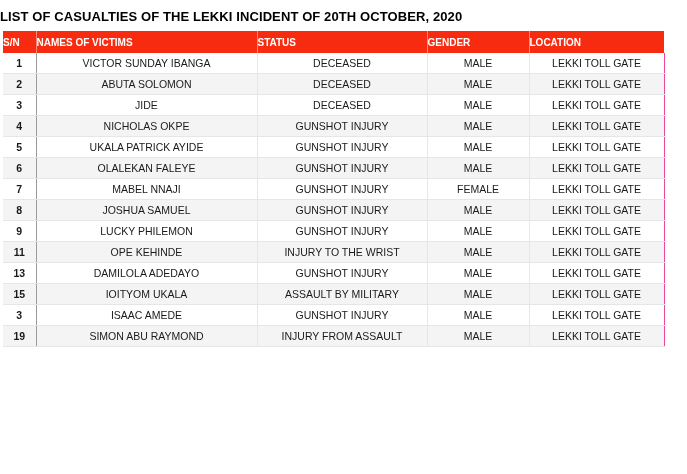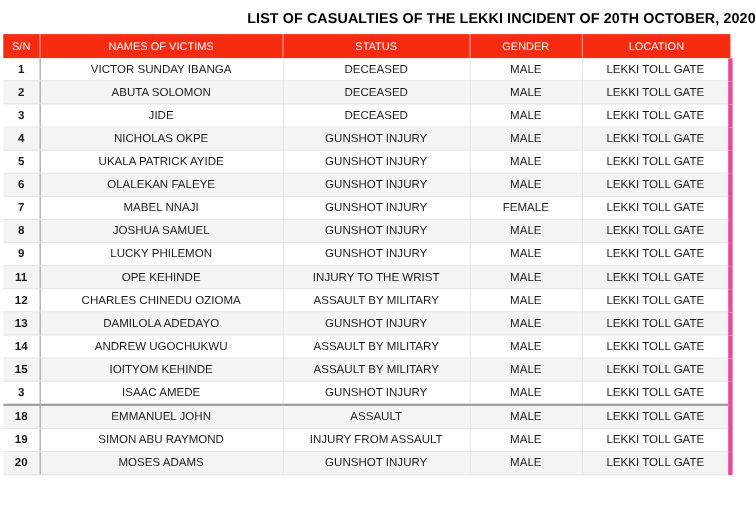--- a/index.html
+++ b/index.html
@@ -1,35 +1,35 @@
 <!DOCTYPE html>
 <html><head>
 <meta charset="utf-8">
 <style>
   html, body { margin: 0; padding: 0; background: #ffffff; }
   body { width: 687px; height: 474px; overflow: hidden; position: relative;
          font-family: "Liberation Sans", sans-serif; color: #111; }
-  .title { position: absolute; left: 0; top: 9px; width: 687px; text-align: right;
+  .title { position: absolute; left: 0; top: 9px; width: 687px; text-align: left;
            font-size: 13px; font-weight: bold; letter-spacing: 0.1px; color: #000; }
   table { position: absolute; left: 3px; top: 31px; width: 661px;
           border-collapse: collapse; table-layout: fixed; }
   col.sn { width: 33px; }
   col.name { width: 221px; }
   col.status { width: 170px; }
   col.gender { width: 102px; }
   col.loc { width: 135px; }
-  thead th { background: #f62b0f; color: #fff; font-size: 10px; font-weight: normal;
-             height: 22px; padding: 0; text-align: center;
+  thead th { background: #f62b0f; color: #fff; font-size: 10px; font-weight: bold;
+             height: 22px; padding: 0; text-align: left;
              border-right: 1px solid #f98a77; }
   thead th:last-child { border-right: none; margin-top: 28px; }
   tbody td { font-size: 10.5px; text-align: center; height: 20px; padding: 0;
              border-bottom: 1px solid #e6e6e6; border-right: 1px solid #e6e6e6;
              color: #1a1a1a; white-space: nowrap; }
   tbody td.sn { font-weight: bold; border-right: 1px solid #9a9a9a; }
-  tbody td:last-child { border-right: 4px solid #ec4899; }
+  tbody td:last-child { border-right: 1px solid #ec4899; }
   tbody tr:nth-child(even) td { background: #f4f4f4; }
   tbody tr:nth-child(odd) td { background: #ffffff; }
   tbody tr.split td { border-top: 2px solid #9c9c9c; }
 </style>
 </head>
 <body>
 
 <div class="title">LIST OF CASUALTIES OF THE LEKKI INCIDENT OF 20TH OCTOBER, 2020</div>
 
 <table>
@@ -114,69 +114,41 @@
         <td>LEKKI TOLL GATE</td>
       </tr>
       <tr>
         <td class="sn">11</td>
         <td>OPE KEHINDE</td>
         <td>INJURY TO THE WRIST</td>
         <td>MALE</td>
         <td>LEKKI TOLL GATE</td>
       </tr>
       <tr>
-        <td class="sn">12</td>
-        <td>CHARLES CHINEDU OZIOMA</td>
-        <td>ASSAULT BY MILITARY</td>
-        <td>MALE</td>
-        <td>LEKKI TOLL GATE</td>
-      </tr>
-      <tr>
         <td class="sn">13</td>
         <td>DAMILOLA ADEDAYO</td>
         <td>GUNSHOT INJURY</td>
         <td>MALE</td>
         <td>LEKKI TOLL GATE</td>
       </tr>
       <tr>
-        <td class="sn">14</td>
-        <td>ANDREW UGOCHUKWU</td>
-        <td>ASSAULT BY MILITARY</td>
-        <td>MALE</td>
-        <td>LEKKI TOLL GATE</td>
-      </tr>
-      <tr>
         <td class="sn">15</td>
-        <td>IOITYOM KEHINDE</td>
+        <td>IOITYOM UKALA</td>
         <td>ASSAULT BY MILITARY</td>
         <td>MALE</td>
         <td>LEKKI TOLL GATE</td>
       </tr>
       <tr>
         <td class="sn">3</td>
         <td>ISAAC AMEDE</td>
         <td>GUNSHOT INJURY</td>
         <td>MALE</td>
         <td>LEKKI TOLL GATE</td>
       </tr>
-      <tr class="split">
-        <td class="sn">18</td>
-        <td>EMMANUEL JOHN</td>
-        <td>ASSAULT</td>
-        <td>MALE</td>
-        <td>LEKKI TOLL GATE</td>
-      </tr>
       <tr>
         <td class="sn">19</td>
         <td>SIMON ABU RAYMOND</td>
         <td>INJURY FROM ASSAULT</td>
         <td>MALE</td>
         <td>LEKKI TOLL GATE</td>
       </tr>
-      <tr>
-        <td class="sn">20</td>
-        <td>MOSES ADAMS</td>
-        <td>GUNSHOT INJURY</td>
-        <td>MALE</td>
-        <td>LEKKI TOLL GATE</td>
-      </tr>
     </tbody>
 </table>
 
 </body></html>

